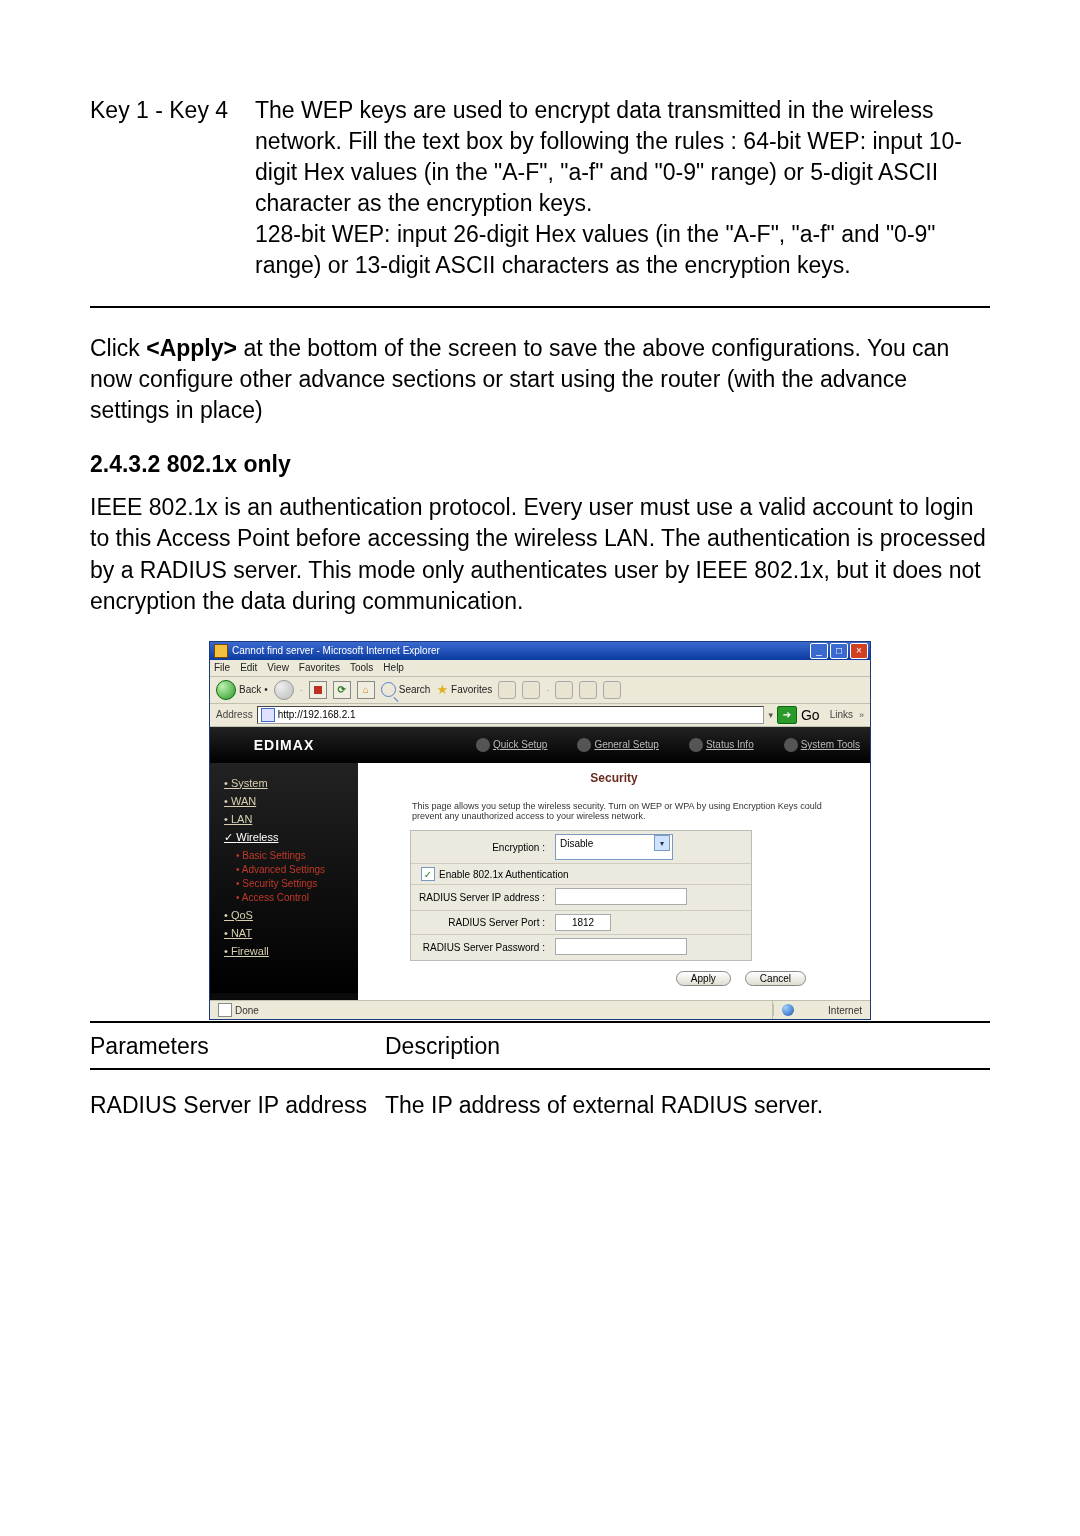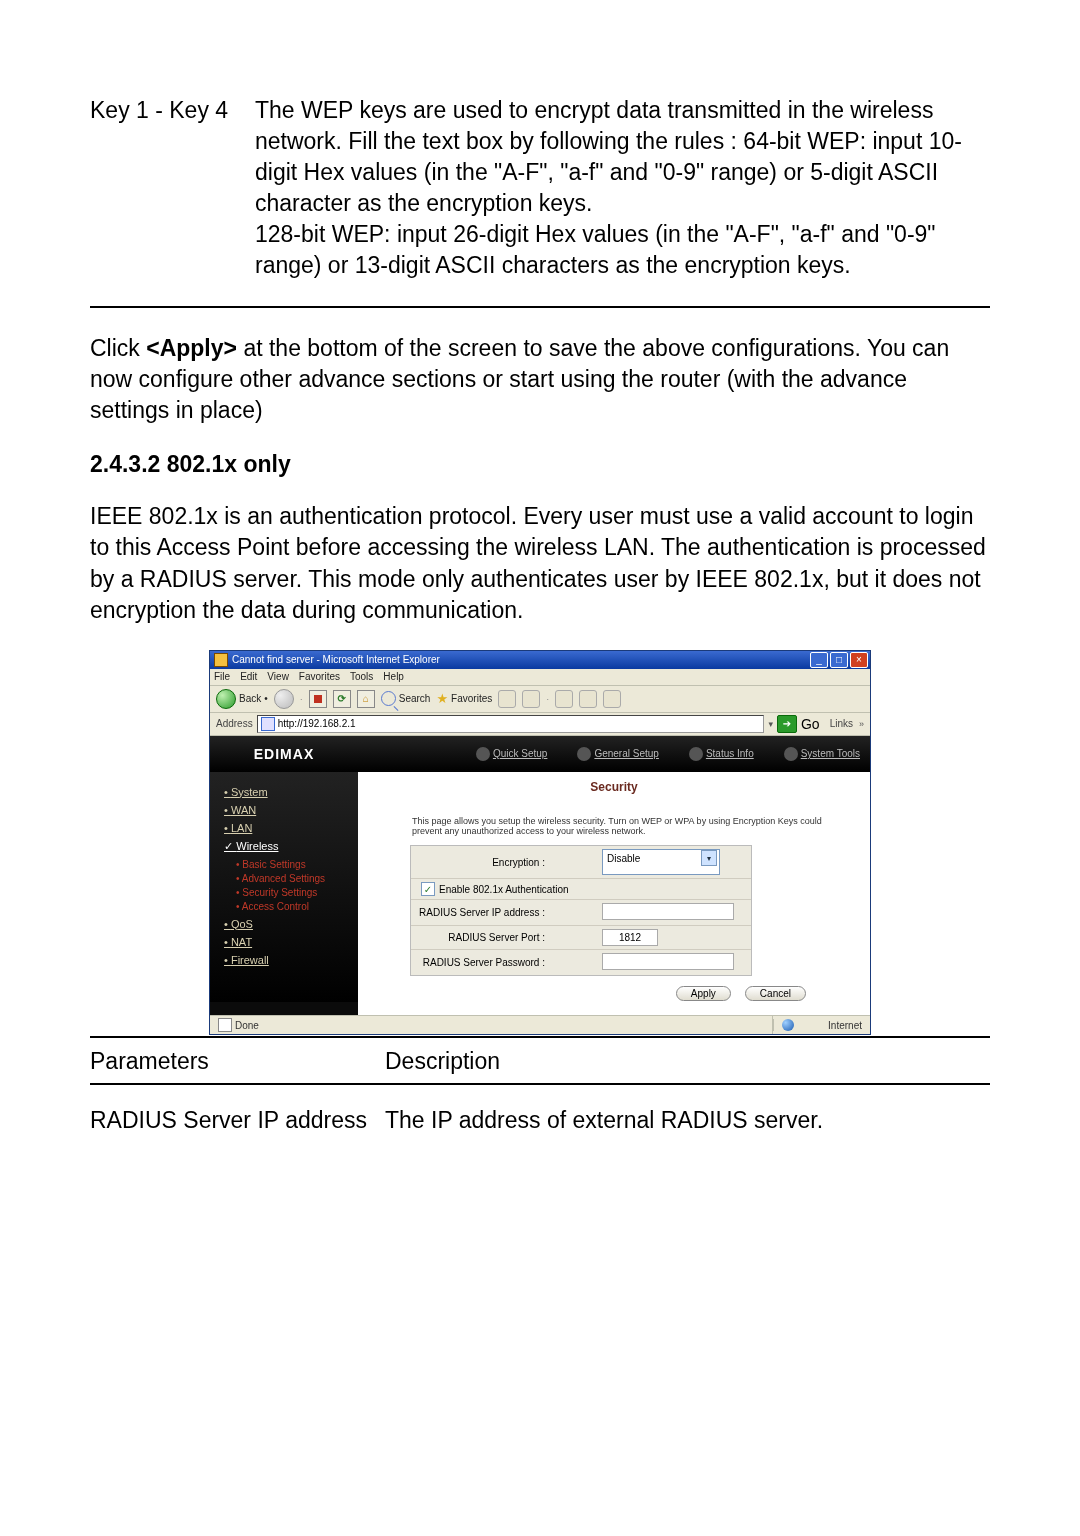--- a/index.html
+++ b/index.html
@@ -34,21 +34,21 @@
     margin: 25px 0 25px 0;
   }
   .para {
     font-size: 23px;
     line-height: 1.35;
     margin: 0 0 25px 0;
   }
   .heading {
     font-size: 23px;
     font-weight: bold;
-    margin: 18px 0 23px 0;
+    margin: 18px 0 14px 0;
   }
 
   
   .shot-wrap {
     display: flex;
     justify-content: center;
     margin: 20px 0 0 0;
   }
   .window {
     width: 660px;
@@ -155,31 +155,31 @@
   .sidenav .l1 { margin:6px 0; text-decoration:underline;}
   .sidenav .l1.active { color:#fff;}
   .sidenav .sub { margin-left:12px; color:#c03828; font-size:10px; }
   .sidenav .sub div { margin:3px 0;}
   .bullet::before { content:"• "; }
 
   .main {
     flex:1; padding:8px 14px 14px 14px;
   }
   .sectitle {
-    text-align:center; color:#6a2a20; font-weight:bold; font-size:12px; margin-bottom:22px;
+    text-align:center; color:#6a2a20; font-weight:bold; font-size:12px; margin-bottom:16px;
   }
   .desc {
     font-size:9px; color:#333; line-height:1.2; max-width:410px; margin:0 auto 8px 40px;
   }
   .formbox {
     border:1px solid #bbb; background:#eceadf; width:340px; margin:0 0 10px 38px;
     font-size:10px;
   }
   .frow {
-    display:flex; align-items:center; border-bottom:1px solid #d0ccc0;gap:47px;
+    display:flex; align-items:center; border-bottom:1px solid #d0ccc0;
   }
   .frow:last-child{border-bottom:none;}
   .frow .flab {
     width:130px; text-align:right; padding:4px 6px 4px 4px;
   }
   .frow .fval { flex:1; padding:3px 4px; }
   .select {
     width:110px;height:16px;border:1px solid #7a9ac0;background:#fff;
     display:flex;align-items:center;justify-content:space-between;padding:0 2px 8px 4px;font-size:10px;
   }

